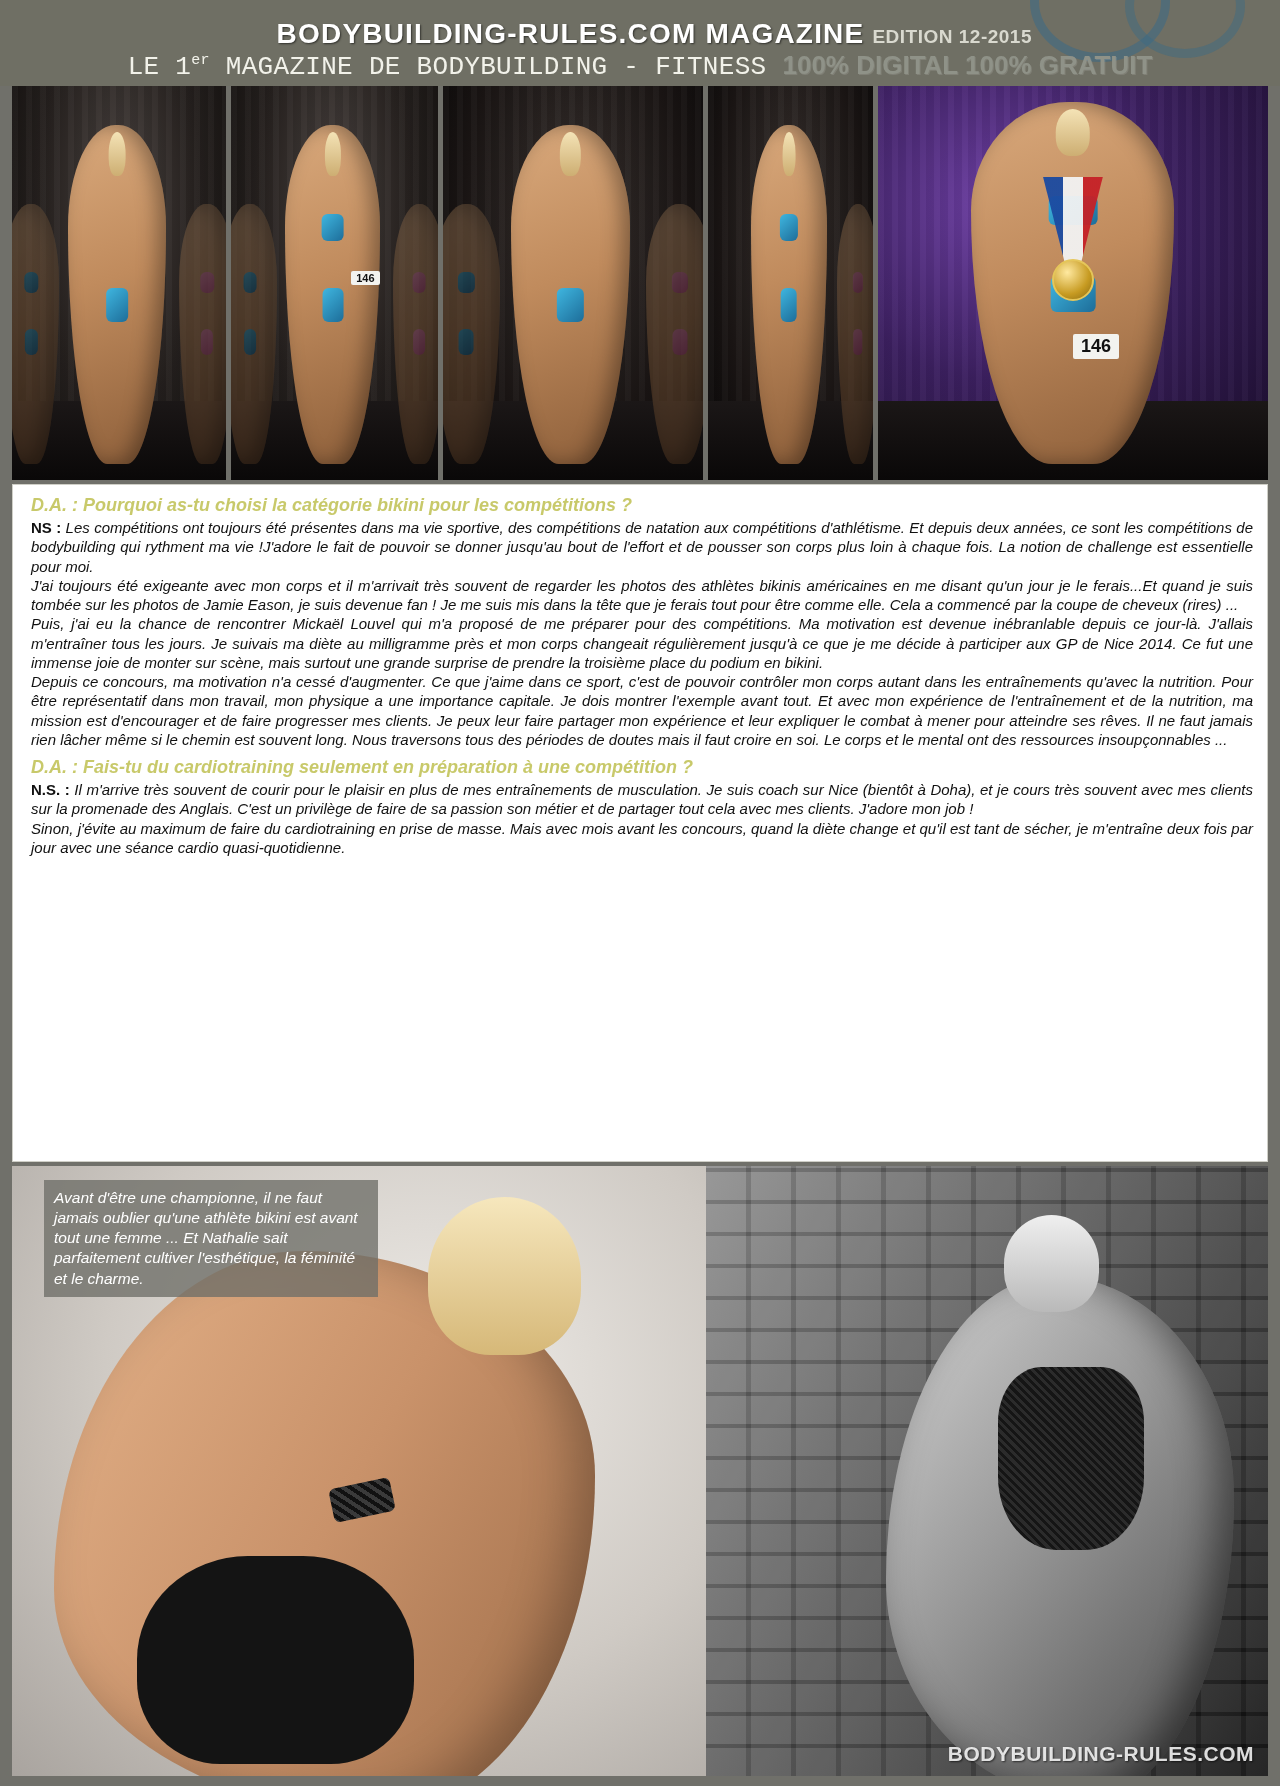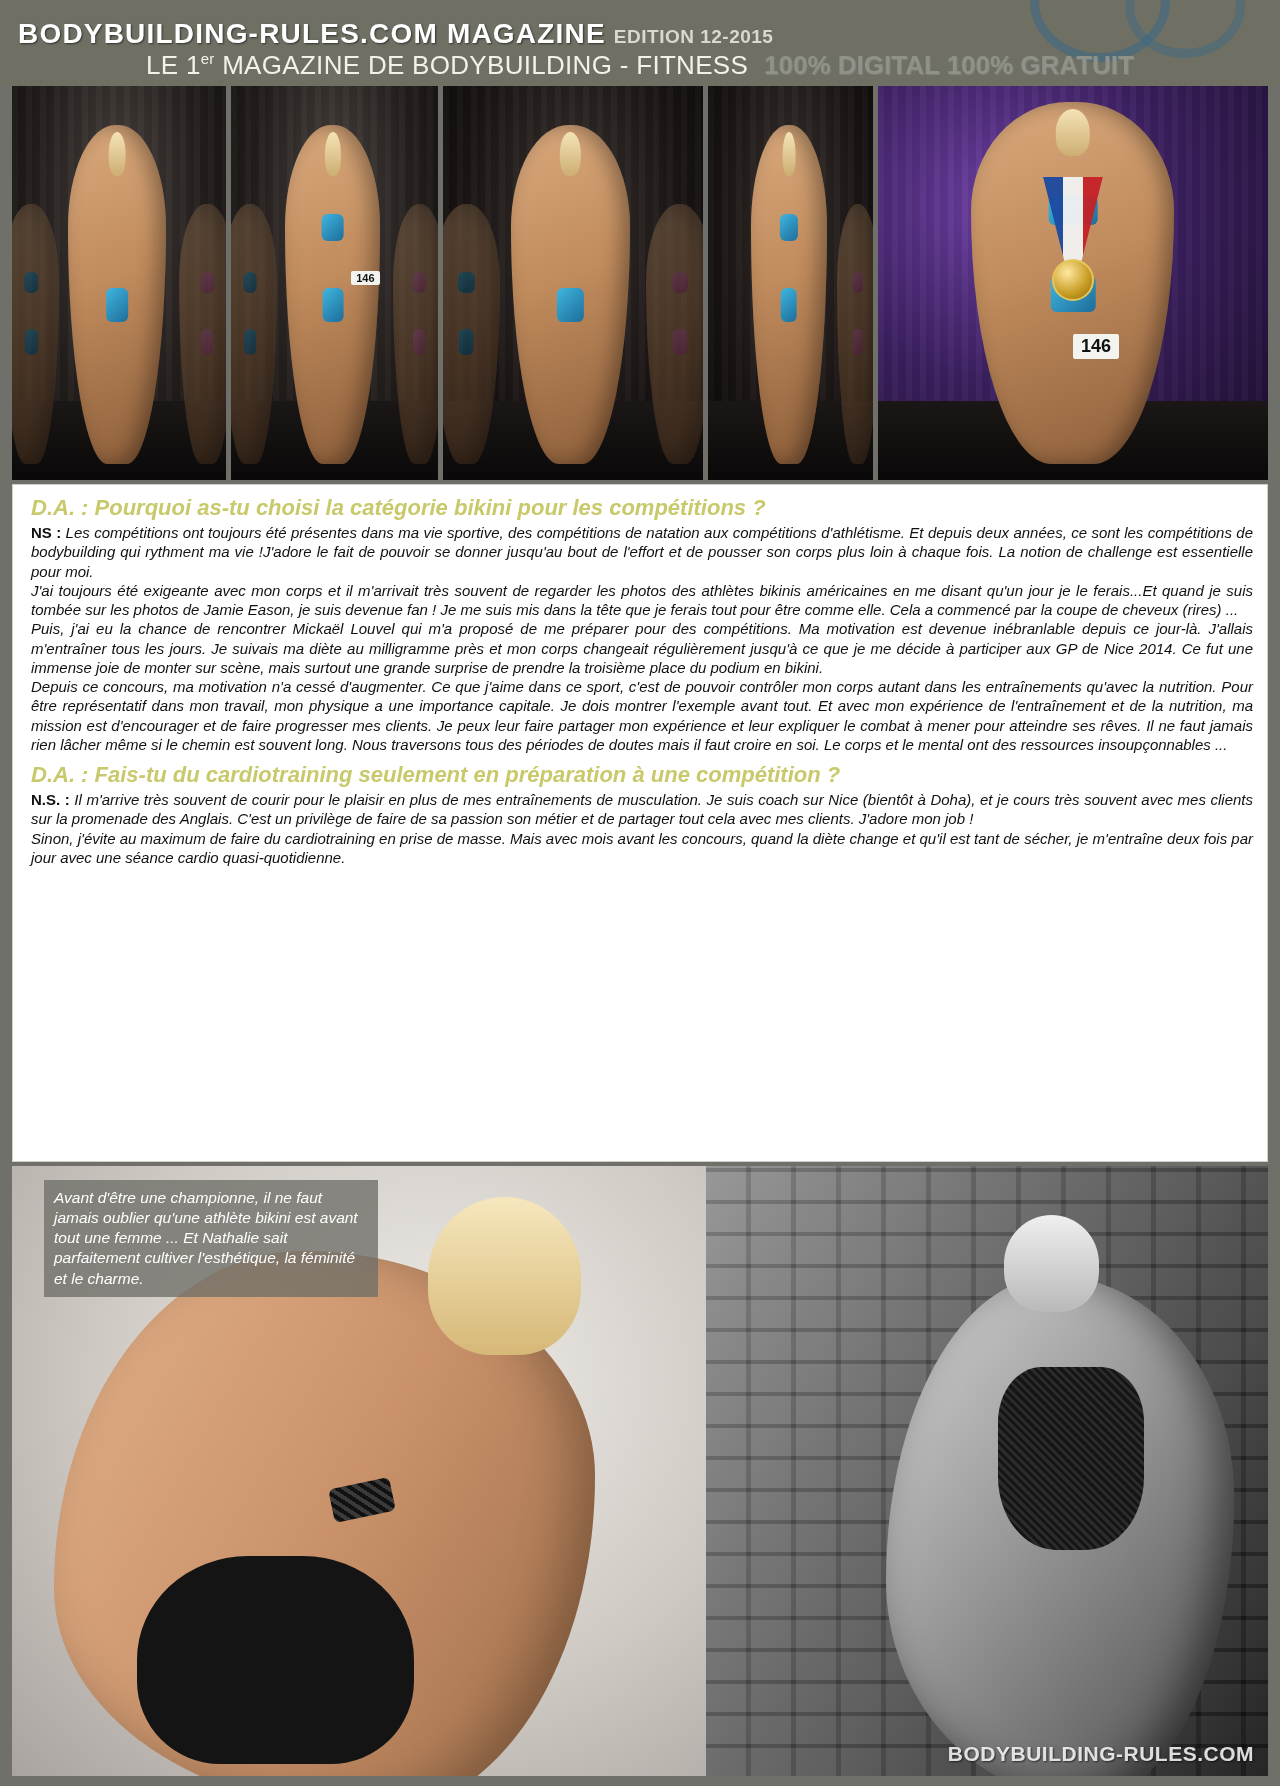--- a/index.html
+++ b/index.html
@@ -37,21 +37,21 @@
     right: 35px; top: -46px;
     width: 120px; height: 104px;
     border: 9px solid #3a6a86;
     border-radius: 50%;
     opacity: .45;
   }
   .title-line1 {
     position: absolute;
     left: 0; top: 18px;
     width: 1032px;
-    text-align: left;
+    text-align: right;
     white-space: nowrap;
     padding-left: 18px;
   }
   .t1a {
     font-size: 28px; font-weight: bold;
     letter-spacing: 1.2px;
     color: #ffffff;
     text-shadow: 1px 1px 2px rgba(0,0,0,.55);
   }
   .t1b {
@@ -64,20 +64,21 @@
     position: absolute;
     left: 0; top: 50px;
     width: 1280px;
     text-align: center;
     white-space: nowrap;
   }
   .t2a {
     font-size: 26px;
     color: #f2f2ea;
     letter-spacing: .3px;
+    font-family: Liberation Mono, monospace;
   }
   .t2a sup { font-size: 15px; }
   .t2b {
     font-size: 26px; font-weight: bold;
     color: #8f9288;
     margin-left: 16px;
     text-shadow: 1px 1px 0 rgba(255,255,255,.12);
   }
 
   
@@ -198,21 +199,21 @@
     left: 12px; top: 484px;
     width: 1256px; height: 678px;
     background: #ffffff;
     border: 1px solid #cfcfc7;
     padding: 8px 14px 6px 18px;
   }
   .q {
     color: #c8c96a;
     font-weight: bold;
     font-style: italic;
-    font-size: 22px;
+    font-size: 18px;
     margin: 2px 0 2px;
   }
   .q.second { margin-top: 8px; }
   p.ans {
     margin: 0 0 0;
     font-size: 15px;
     font-style: italic;
     line-height: 1.285;
     color: #111;
     text-align: justify;

